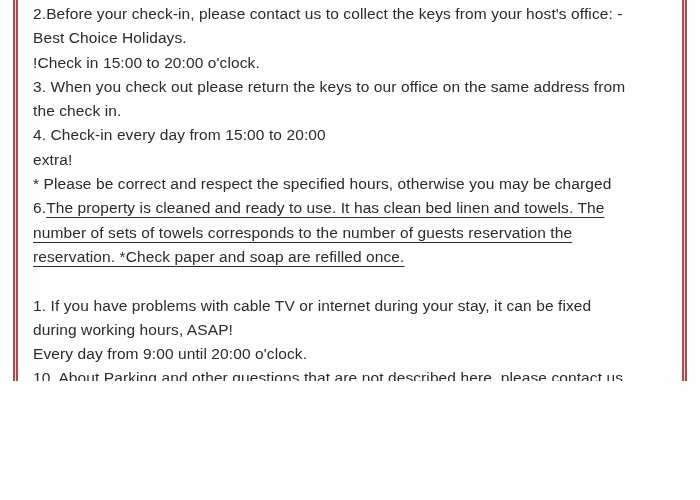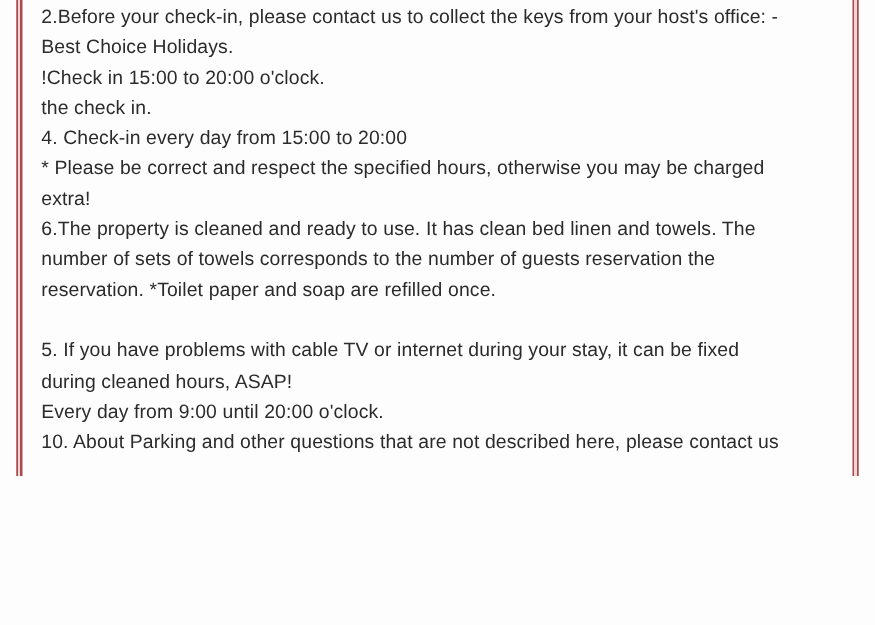--- a/index.html
+++ b/index.html
@@ -35,41 +35,43 @@
     color: #2b2b2b;
     font-size: 15.5px;
     line-height: 24.3px;
     letter-spacing: 0.1px;
   }
   .line {
     white-space: nowrap;
     height: 24.3px;
   }
   .u {
+    text-decoration: underline;
     text-underline-offset: 3.5px;
     text-decoration-thickness: 1.3px;
   }
 </style>
 </head>
 <body>
 
 <div class="viewport">
   <div class="page-border left"></div>
   <div class="page-border right"></div>
 
   <div class="doc-text">
     <div class="line">2.Before your check-in, please contact us to collect the keys from your host's office: -</div>
     <div class="line">Best Choice Holidays.</div>
     <div class="line">!Check in 15:00 to 20:00 o'clock.</div>
+    <div class="line">3. When you check out please return the keys to our office on the same address from</div>
     <div class="line">the check in.</div>
     <div class="line">4. Check-in every day from 15:00 to 20:00</div>
+    <div class="line">extra!</div>
     <div class="line">* Please be correct and respect the specified hours, otherwise you may be charged</div>
-    <div class="line">extra!</div>
     <div class="line"><span>6.</span><span class="u">The property is cleaned and ready to use. It has clean bed linen and towels. The</span></div>
     <div class="line u">number of sets of towels corresponds to the number of guests reservation the</div>
-    <div class="line u">reservation. *Toilet paper and soap are refilled once.</div>
+    <div class="line u">reservation. *Check paper and soap are refilled once.</div>
     <div class="line"></div>
-    <div class="line">5. If you have problems with cable TV or internet during your stay, it can be fixed</div>
-    <div class="line">during cleaned hours, ASAP!</div>
+    <div class="line">1. If you have problems with cable TV or internet during your stay, it can be fixed</div>
+    <div class="line">during working hours, ASAP!</div>
     <div class="line">Every day from 9:00 until 20:00 o'clock.</div>
     <div class="line">10. About Parking and other questions that are not described here, please contact us</div>
   </div>
 </div>
 
 </body></html>

